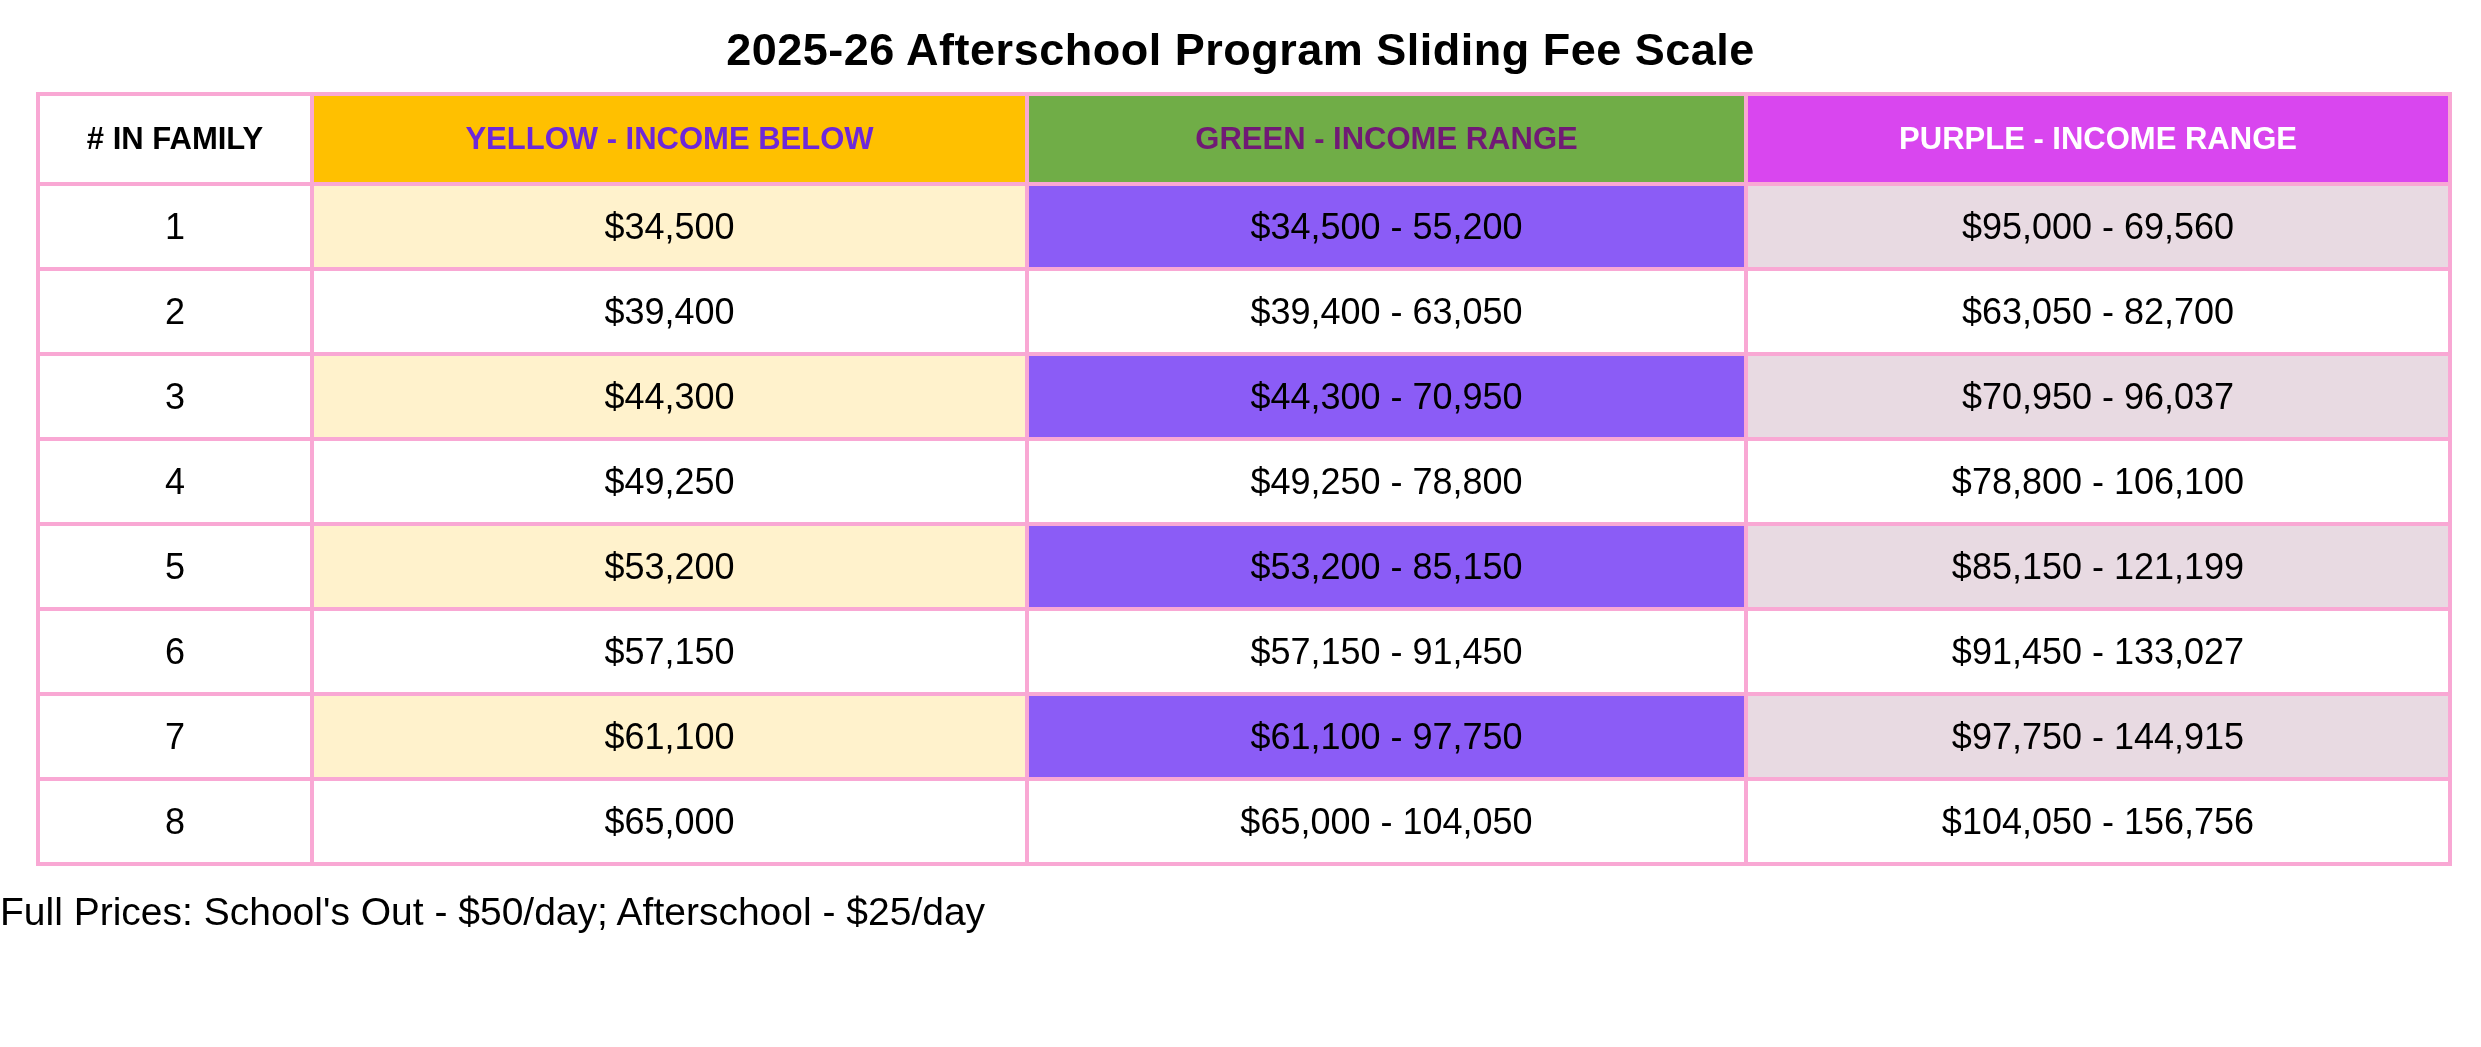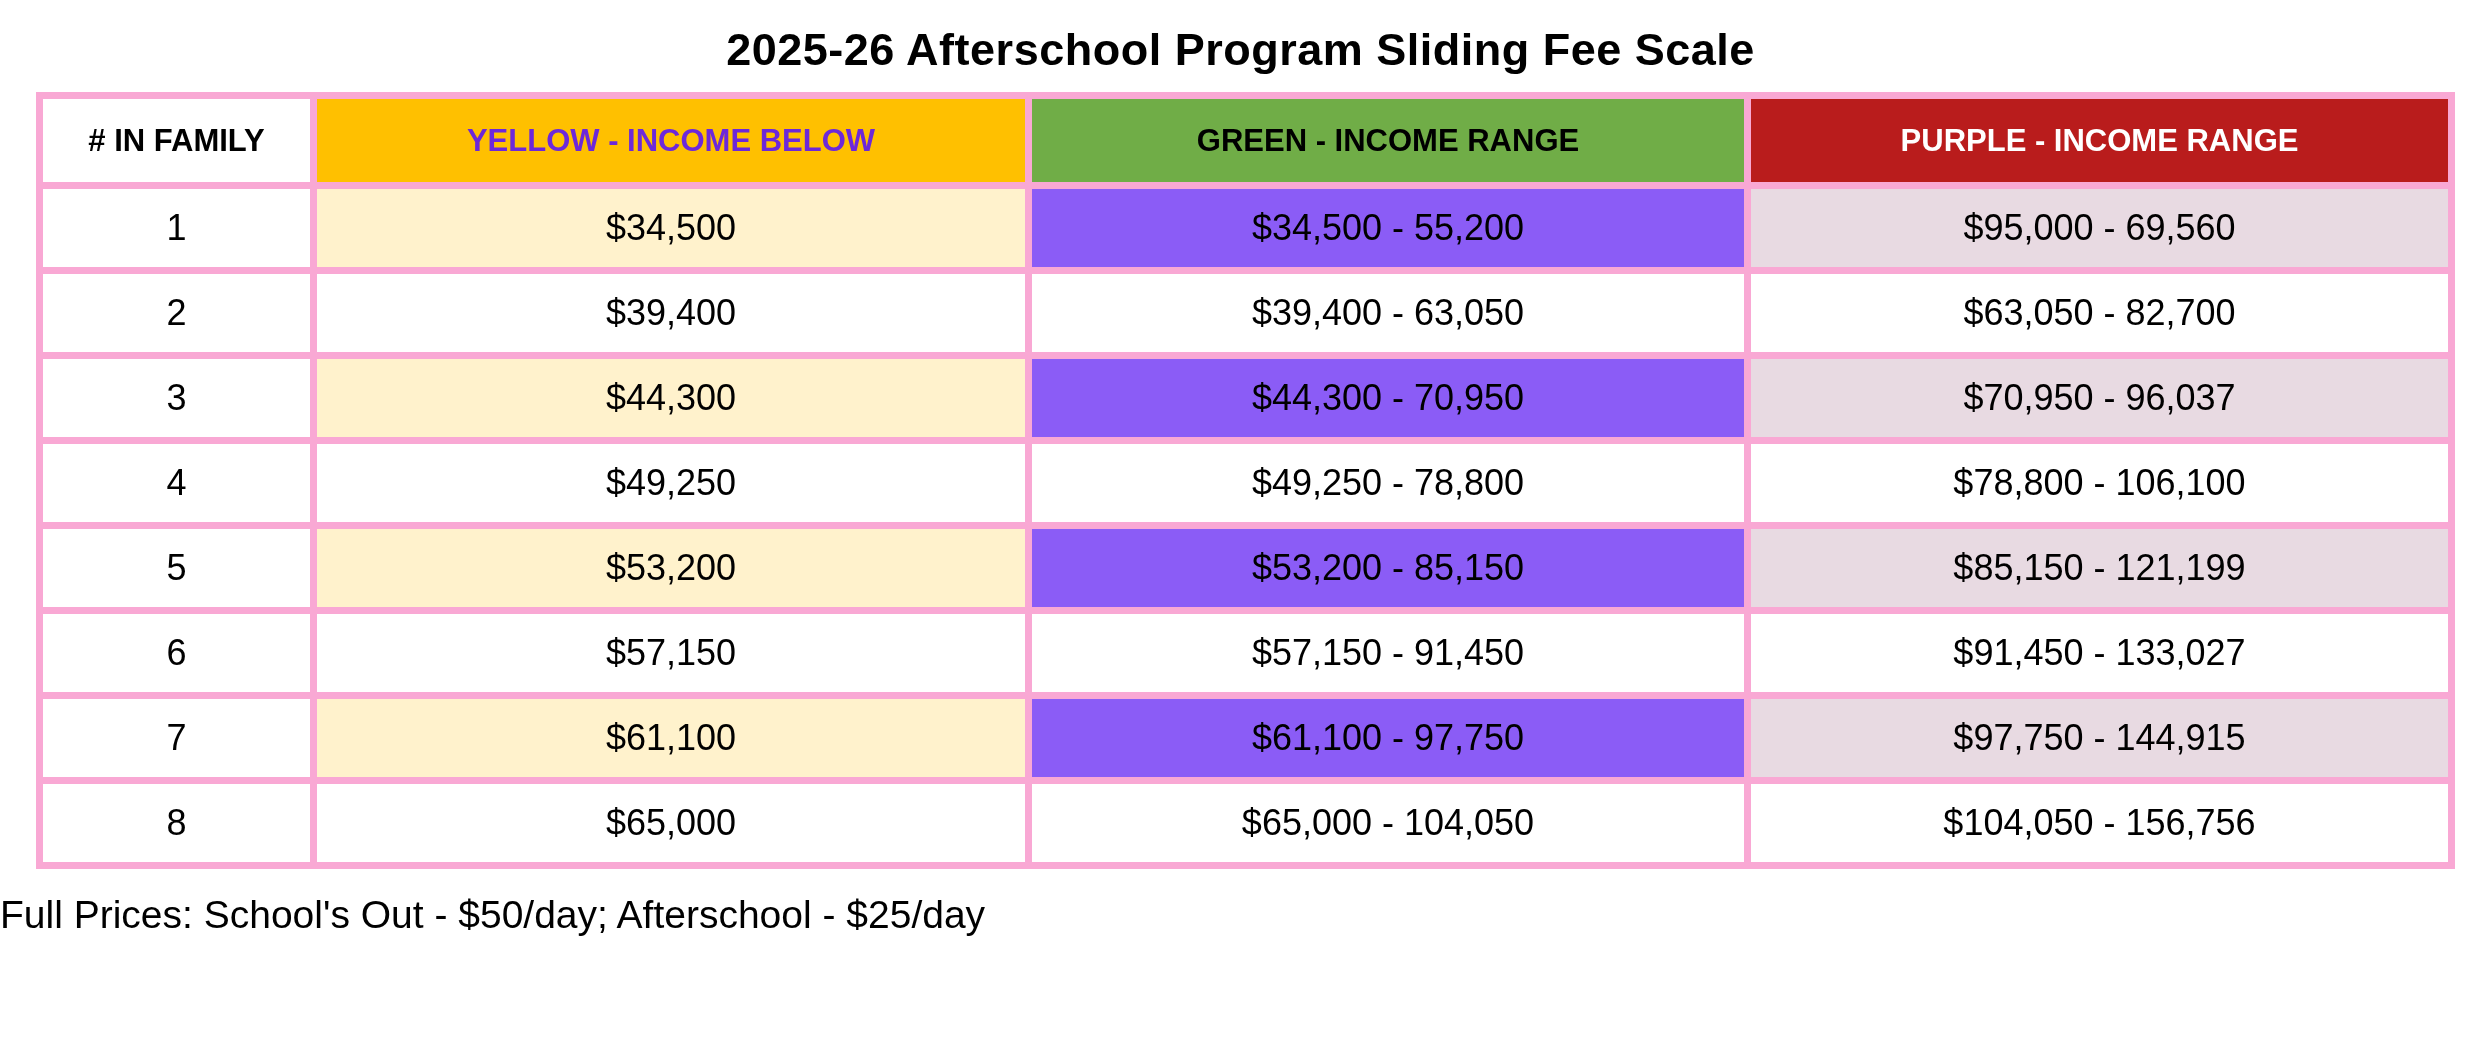--- a/index.html
+++ b/index.html
@@ -30,35 +30,35 @@
     margin-left: 36px;
     width: 2412px;
     table-layout: fixed;
   }
   table.fee-table col.c-family { width: 274px; }
   table.fee-table col.c-yellow { width: 715px; }
   table.fee-table col.c-green  { width: 719px; }
   table.fee-table col.c-purple { width: 704px; }
 
   table.fee-table th, table.fee-table td {
-    border: 7px solid #f9a8d4;
+    border: 4px solid #f9a8d4;
     text-align: center;
     vertical-align: middle;
     padding: 0;
     overflow: hidden;
   }
   tr.header-row th {
     height: 90px;
     font-size: 31px;
     font-weight: bold;
   }
   th.h-family { background: #ffffff; color: #000000; }
   th.h-yellow { background: #ffc000; color: #6d28d9; }
-  th.h-green  { background: #70ad47; color: #000000; }
-  th.h-purple { background: #b91c1c; color: #ffffff; }
+  th.h-green  { background: #70ad47; color: #701a75; }
+  th.h-purple { background: #d946ef; color: #ffffff; }
 
   tr.data-row td {
     height: 85px;
     font-size: 36px;
     background: #ffffff;
   }
   tr.data-row.tinted td.cell-yellow { background: #fff2cc; }
   tr.data-row.tinted td.cell-green  { background: #8b5cf6; }
   tr.data-row.tinted td.cell-purple { background: #e8dae2; }
 

